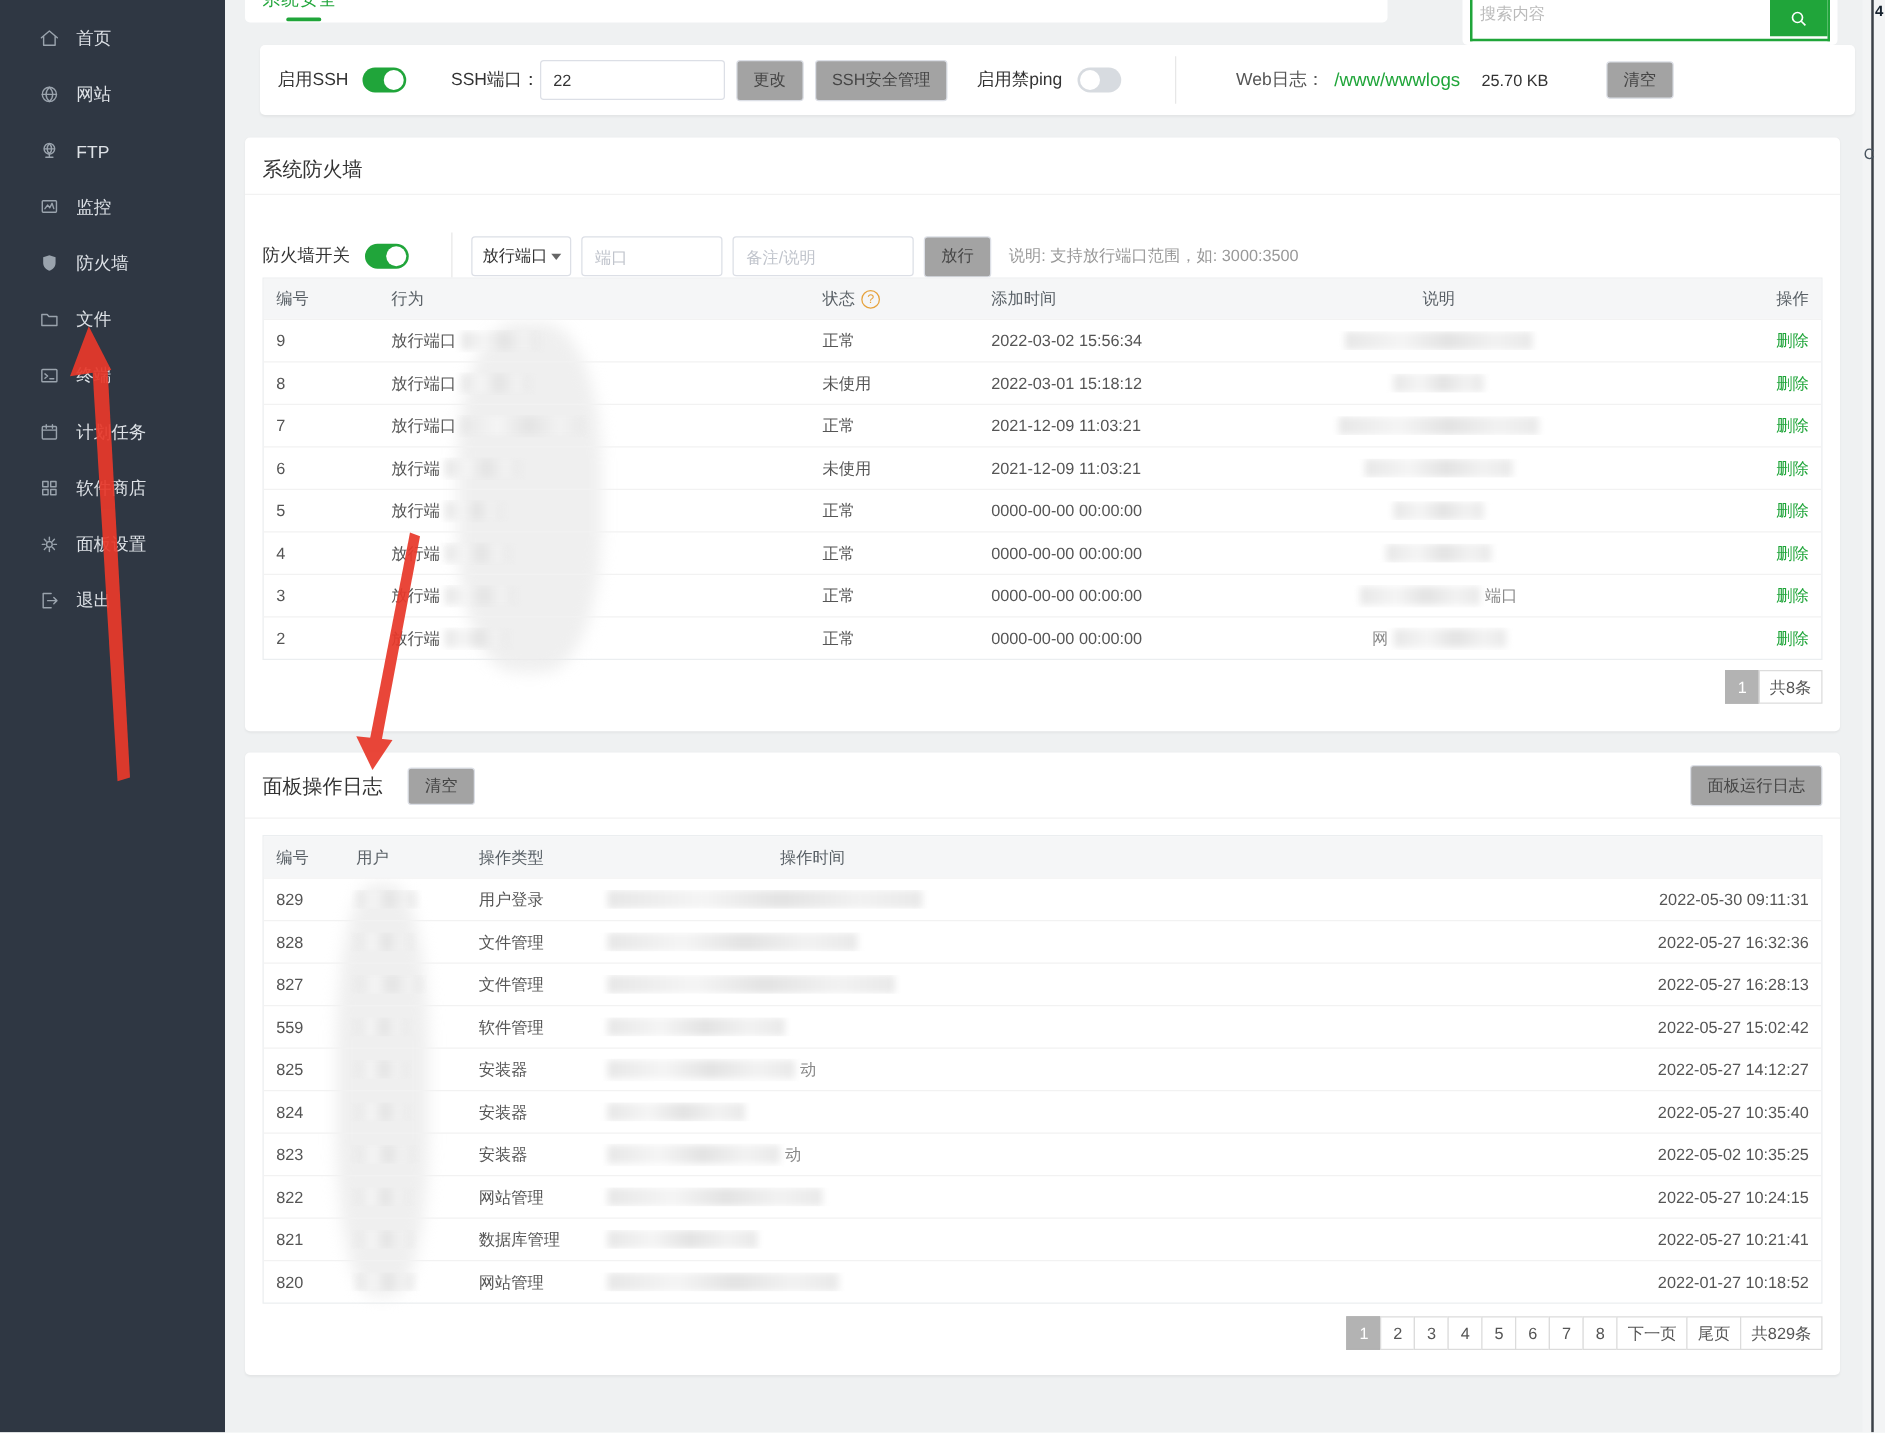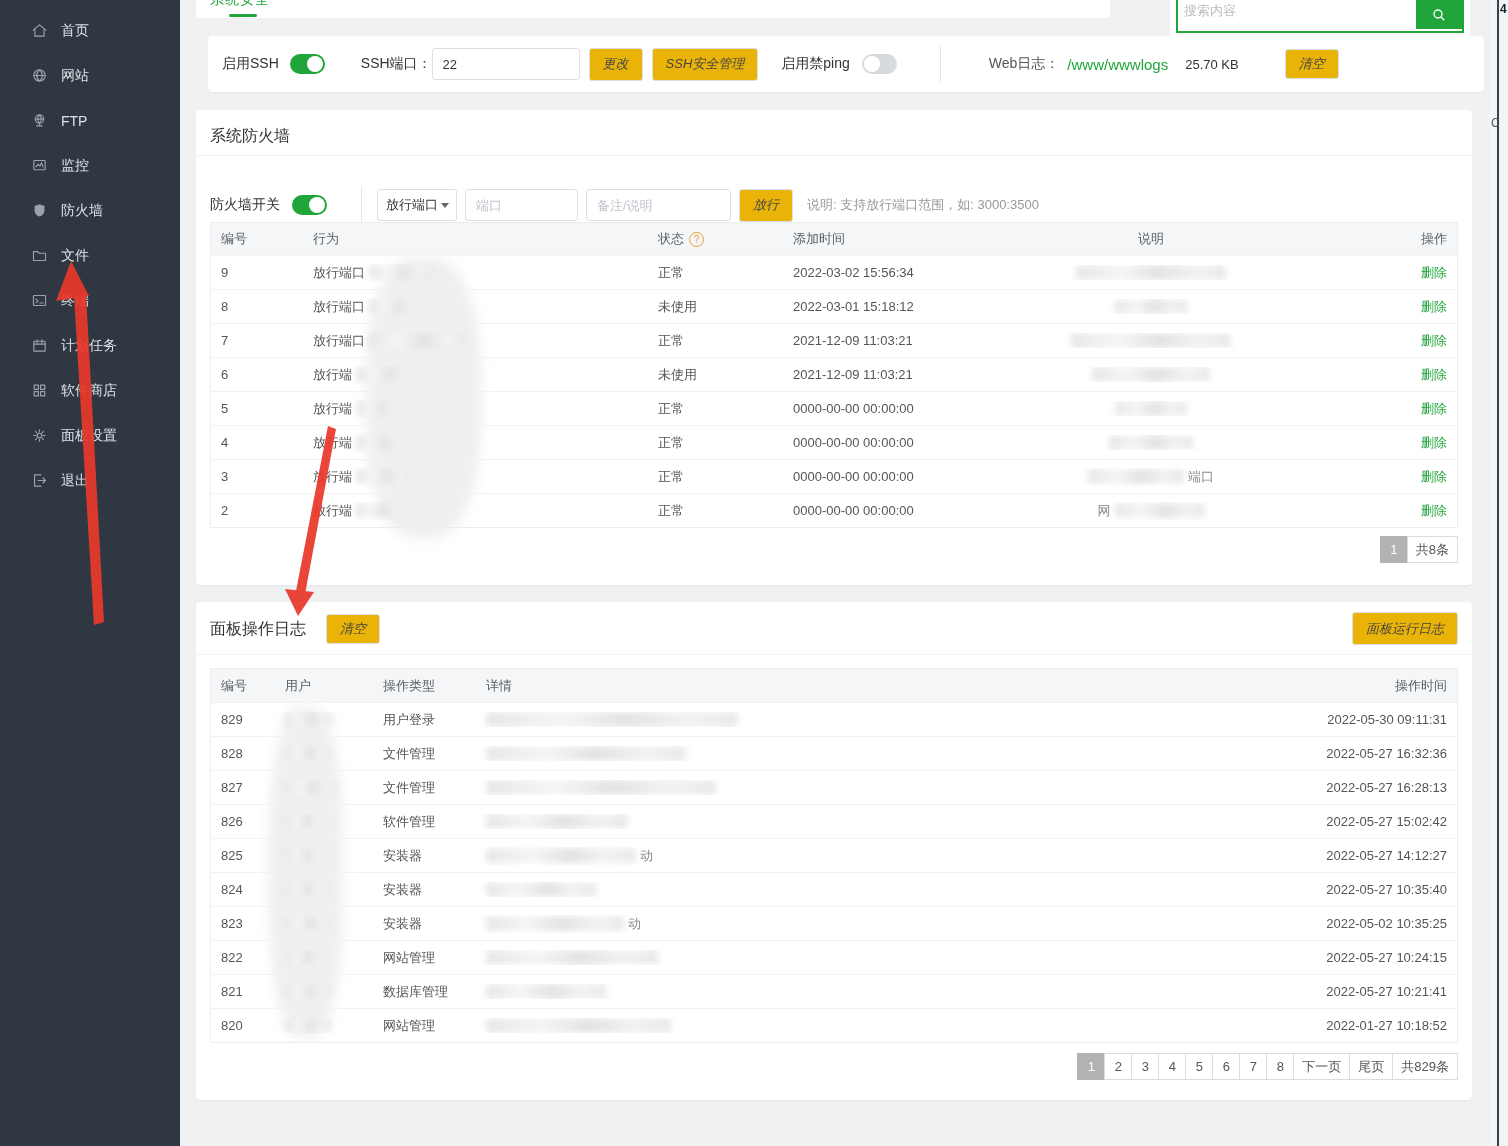--- a/index.html
+++ b/index.html
@@ -25,22 +25,22 @@
   .searchcard { position:absolute; left:990px; top:0; width:300px; height:36px; background:#fff; border-radius:0 0 4px 4px; }
   .searchbox { position:absolute; left:6px; top:0; width:288px; height:33px; border:2px solid #20a53a; border-top:none; background:#fff; }
   .searchbox input { position:absolute; left:6px; top:0; width:225px; height:29px; border:none; outline:none; font-size:13px; color:#333; margin-top:-4px; }
   .searchbox input::placeholder { color:#bbb; }
   .search-btn { position:absolute; right:0; top:0; width:46px; height:29px; background:#20a53a; border:none; display:flex; align-items:center; justify-content:center; cursor:pointer; }
   .search-btn svg { width:16px; height:16px; stroke:#fff; fill:none; stroke-width:2; }
 
   
   .lbl { font-size:14px; color:#333; }
   .lbl-dim { font-size:14px; color:#555; }
-  .btn { background:#eab308; border:1px solid #dcdfe6; border-radius:3px; height:33px; padding:0 13px; font-size:13px; color:#454545;
-         display:inline-flex; align-items:center; justify-content:center; cursor:pointer; white-space:nowrap;font-style:italic; }
+  .btn { background:#a3a3a3; border:1px solid #dcdfe6; border-radius:3px; height:33px; padding:0 13px; font-size:13px; color:#454545;
+         display:inline-flex; align-items:center; justify-content:center; cursor:pointer; white-space:nowrap; }
   .inp { height:32px; border:1px solid #dcdfe6; border-radius:3px; padding:0 10px; font-size:13px; color:#333; outline:none; }
   .inp::placeholder { color:#c0c4cc; }
   .toggle { position:relative; width:35px; height:20px; border-radius:10px; cursor:pointer; flex:0 0 auto; }
   .toggle.on  { background:#20a53a; }
   .toggle.off { background:#d7dbe0; }
   .toggle .knob { position:absolute; top:2px; width:16px; height:16px; border-radius:50%; background:#fff; }
   .toggle.on  .knob { right:2px; }
   .toggle.off .knob { left:2px; }
   .vdiv { width:1px; height:38px; background:#e7e7e7; }
   .fakesel { position:relative; width:80px; height:32px; border:1px solid #dcdfe6; border-radius:3px; font-size:13px; color:#333;
@@ -382,21 +382,20 @@
       </div>
       <button class="btn runlog-btn">面板运行日志</button>
       <div class="sec-divider" style="top:52px"></div>
 
       <div class="tbl" style="top:66px">
         <div class="smear" style="left:58px;top:38px;width:74px;height:330px"></div>
         <div class="tr head" style="height:33px">
           <span class="td l-id">编号</span>
           <span class="td l-user">用户</span>
           <span class="td l-type">操作类型</span>
-          <span class="td l-det">详情</span>
           <span class="td l-time">操作时间</span>
         </div>
 
         <div class="tr">
           <span class="td l-id">829</span>
           <span class="td l-user">
               <span class="blur" style="width:48px"></span>
             </span>
           <span class="td l-type">用户登录</span>
           <span class="td l-det">
@@ -420,21 +419,21 @@
           <span class="td l-user">
               <span class="blur" style="width:52px"></span>
             </span>
           <span class="td l-type">文件管理</span>
           <span class="td l-det">
               <span class="blur" style="width:230px"></span>
             </span>
           <span class="td l-time">2022-05-27 16:28:13</span>
         </div>
         <div class="tr">
-          <span class="td l-id">826</span>
+          <span class="td l-id">559</span>
           <span class="td l-user">
               <span class="blur" style="width:40px"></span>
             </span>
           <span class="td l-type">软件管理</span>
           <span class="td l-det">
               <span class="blur" style="width:142px"></span>
             </span>
           <span class="td l-time">2022-05-27 15:02:42</span>
         </div>
         <div class="tr">

